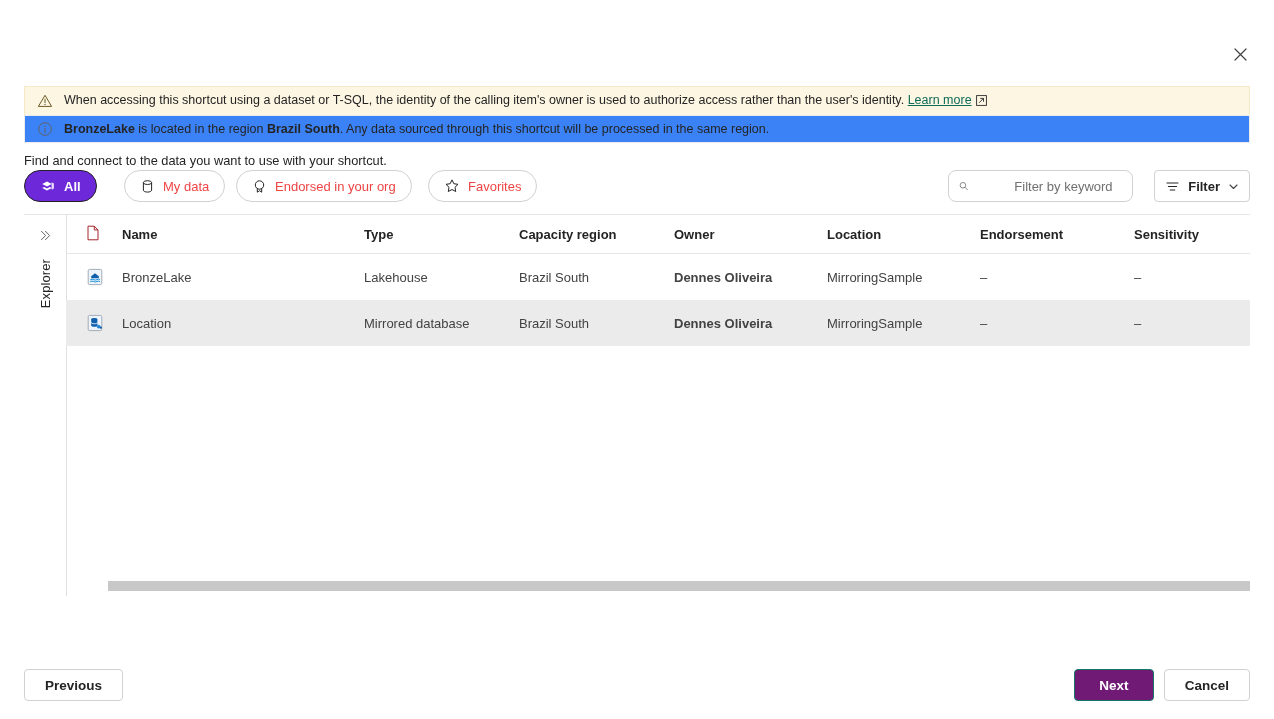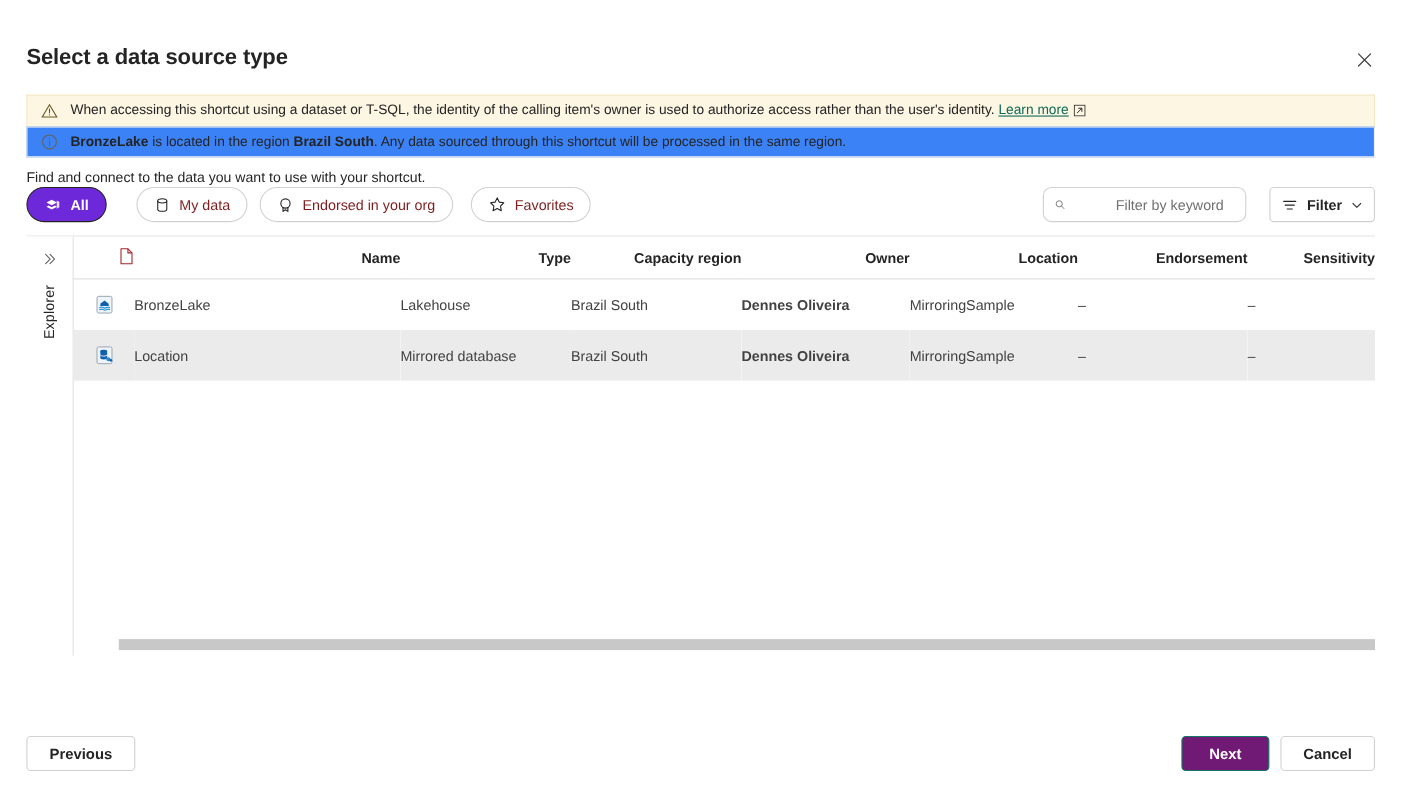--- a/index.html
+++ b/index.html
@@ -126,21 +126,21 @@
     height: 32px;
     box-sizing: border-box;
     display: inline-flex;
     align-items: center;
     gap: 8px;
     padding: 0 15px;
     border-radius: 18px;
     border: 1px solid #d1d1d1;
     background: #ffffff;
     font-size: 13px;
-    color: #7f1d1d;
+    color: #ef4444;
     cursor: pointer;
     white-space: nowrap;
   }
   .pill.active {
     background: #6d28d9;
     border-color: #242424;
     color: #ffffff;
     font-weight: 600;
   }
   .pill .pill-ico { display: inline-flex; }
@@ -242,21 +242,21 @@
     top: 0;
     bottom: 0;
     overflow: hidden;
   }
   .tbl {
     width: 100%;
     border-collapse: collapse;
     table-layout: fixed;
   }
   .tbl th {
-    text-align: right;
+    text-align: left;
     font-size: 13px;
     font-weight: 600;
     color: #242424;
     padding: 0;
     height: 38px;
     vertical-align: middle;
     border-bottom: 1px solid #e6e6e6;
   }
   .tbl td {
     font-size: 13px;
@@ -337,21 +337,20 @@
   .btn-prev { position: absolute; left: 0; top: 0; }
   .btn-next { position: absolute; right: 96px; top: 0; }
   .btn-cancel { position: absolute; right: 0; top: 0; }
 </style>
 </head>
 <body>
 
 <div class="dialog">
 
   <div class="title-row">
-    <div class="dialog-title">Select a data source type</div>
     <button class="close-btn" aria-label="Close">
       <svg width="13" height="13" viewBox="0 0 13 13">
         <path d="M1 1 L12 12 M12 1 L1 12" stroke="#424242" stroke-width="1.2" fill="none" stroke-linecap="round"></path>
       </svg>
     </button>
   </div>
 
   <div class="banner banner-warning">
     <svg class="banner-icon" viewBox="0 0 16 16">
       <path d="M8 2.3 L14.6 13.4 H1.4 Z" fill="none" stroke="#6b5a22" stroke-width="1"></path>

